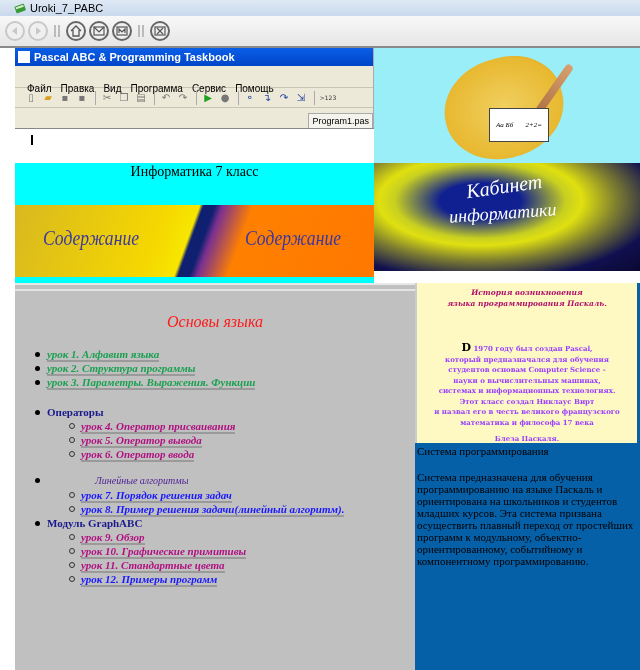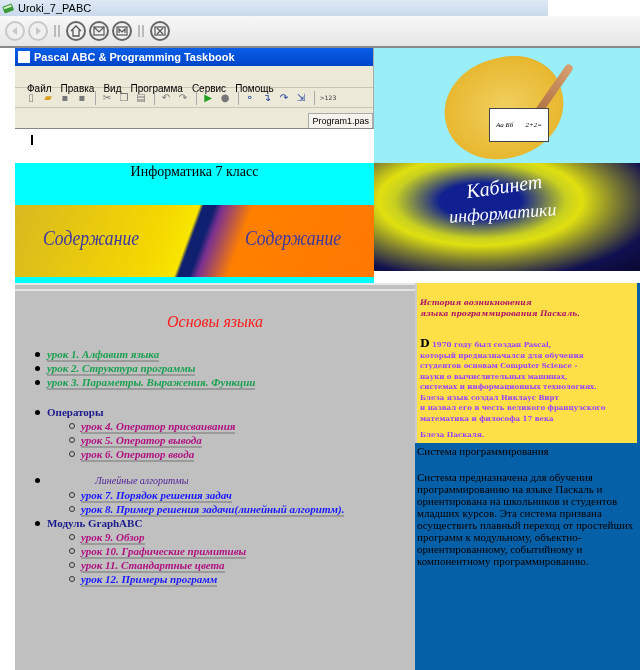--- a/index.html
+++ b/index.html
@@ -1,19 +1,19 @@
 <!DOCTYPE html>
 <html><head>
 <meta charset="utf-8">
 <style>
   * { box-sizing: border-box; margin: 0; padding: 0; }
   body { width: 640px; height: 670px; overflow: hidden; background: #ffffff; font-family: "Liberation Serif", serif; position: relative; }
 
   
-  .titlebar { position: absolute; left: 0; top: 0; width: 548px; height: 16px; background: linear-gradient(180deg, #dfe9f5 0%, #c9d9ec 100%); display: flex; align-items: center; padding-left: 2px; }
+  .titlebar { position: absolute; left: 0; top: 0; width: 640px; height: 16px; background: linear-gradient(180deg, #dfe9f5 0%, #c9d9ec 100%); display: flex; align-items: center; padding-left: 14px; }
   .titlebar .app-icon { width: 12px; height: 12px; margin-right: 4px; }
   .titlebar .title { font-family: "Liberation Sans", sans-serif; font-size: 11px; color: #000; }
 
   
   .navbar { position: absolute; left: 0; top: 16px; width: 640px; height: 32px; background: linear-gradient(180deg, #f8f8f8 0%, #e6e6e6 100%); border-bottom: 2px solid #8a8a8a; display: flex; align-items: center; padding-left: 5px; }
   .nav-btn { width: 20px; height: 20px; border-radius: 50%; border: 2px solid #9a9a9a; background: #f0f0f0; display: flex; align-items: center; justify-content: center; margin-right: 3px; }
   .nav-btn.disabled { border-color: #c8c8c8; }
   .nav-btn.dark { border-color: #666; }
   .nav-sep { width: 6px; height: 12px; border-left: 2px solid #bbb; border-right: 2px solid #bbb; margin: 0 6px 0 3px; }
 
@@ -56,23 +56,23 @@
   ul.sub li { position: relative; padding-left: 14px; }
   ul.sub li::before { content: ""; position: absolute; left: 2px; top: 4px; width: 4px; height: 4px; border: 1px solid #333; border-radius: 50%; background: transparent; }
   .lnk { font-style: italic; font-weight: bold; border-bottom: 2px solid #9a9a9a; padding-bottom: 0; }
   .green { color: #1aa050; }
   .magenta { color: #b01080; }
   .blue { color: #1818ff; }
   .navy-bold { color: #1a1a8c; font-weight: bold; }
   .red-italic { color: #4c1d95; font-style: italic; font-size: 10px; margin-left: 48px; }
 
   .main-right { position: absolute; left: 415px; top: 283px; width: 225px; height: 387px; background: #0660a8; }
-  .history-box { position: absolute; left: 0; top: 0; width: 222px; height: 160px; background: #fde047; border-left: 2px solid #ccc; padding: 14px 3px; }
+  .history-box { position: absolute; left: 0; top: 0; width: 222px; height: 160px; background: #fef9c3; border-left: 2px solid #ccc; padding: 4px 3px; text-align: center; }
   .history-title { font-family: "DejaVu Serif", serif; font-style: italic; font-weight: bold; font-size: 7.5px; color: #b0106a; line-height: 11px; }
-  .history-body { margin-top: 20px; font-family: "DejaVu Serif", serif; font-weight: bold; font-size: 7px; color: #9a40ff; line-height: 10.5px; }
+  .history-body { margin-top: 34px; font-family: "DejaVu Serif", serif; font-weight: bold; font-size: 7px; color: #9a40ff; line-height: 10.5px; }
   .history-body .dropcap { color: #000; font-size: 11px; }
   .history-sign { margin-top: 6px; font-family: "DejaVu Serif", serif; font-weight: bold; font-size: 7px; color: #9a40ff; }
   .system-box { position: absolute; left: 2px; top: 162px; width: 222px; font-size: 11px; color: #000; line-height: 12px; }
   .system-box .desc { margin-top: 14px; }
 </style>
 </head>
 <body>
 
 <div class="titlebar">
   <svg class="app-icon" viewBox="0 0 12 12">
@@ -229,21 +229,21 @@
 <div class="main-right">
   <div class="history-box">
     <div class="history-title">История возникновения</div>
     <div class="history-title">языка программирования Паскаль.</div>
     <div class="history-body">
       <div><span class="dropcap">D</span><span> 1970 году был создан Pascal,</span></div>
       <div>который предназначался для обучения</div>
       <div>студентов основам Computer Science -</div>
       <div>науки о вычислительных машинах,</div>
       <div>системах и информационных технологиях.</div>
-      <div>Блеза язык создал Никлаус Вирт</div>
+      <div>Этот класс создал Никлаус Вирт</div>
       <div>и назвал его в честь великого французского</div>
       <div>математика и философа 17 века</div>
     </div>
     <div class="history-sign">Блеза Паскаля.</div>
   </div>
   <div class="system-box">
     <div>Система программирования</div>
     <div class="desc">Система предназначена для обучения программированию на языке Паскаль и ориентирована на школьников и студентов младших курсов. Эта система призвана осуществить плавный переход от простейших программ к модульному, объектно-ориентированному, событийному и компонентному программированию.</div>
   </div>
 </div>

